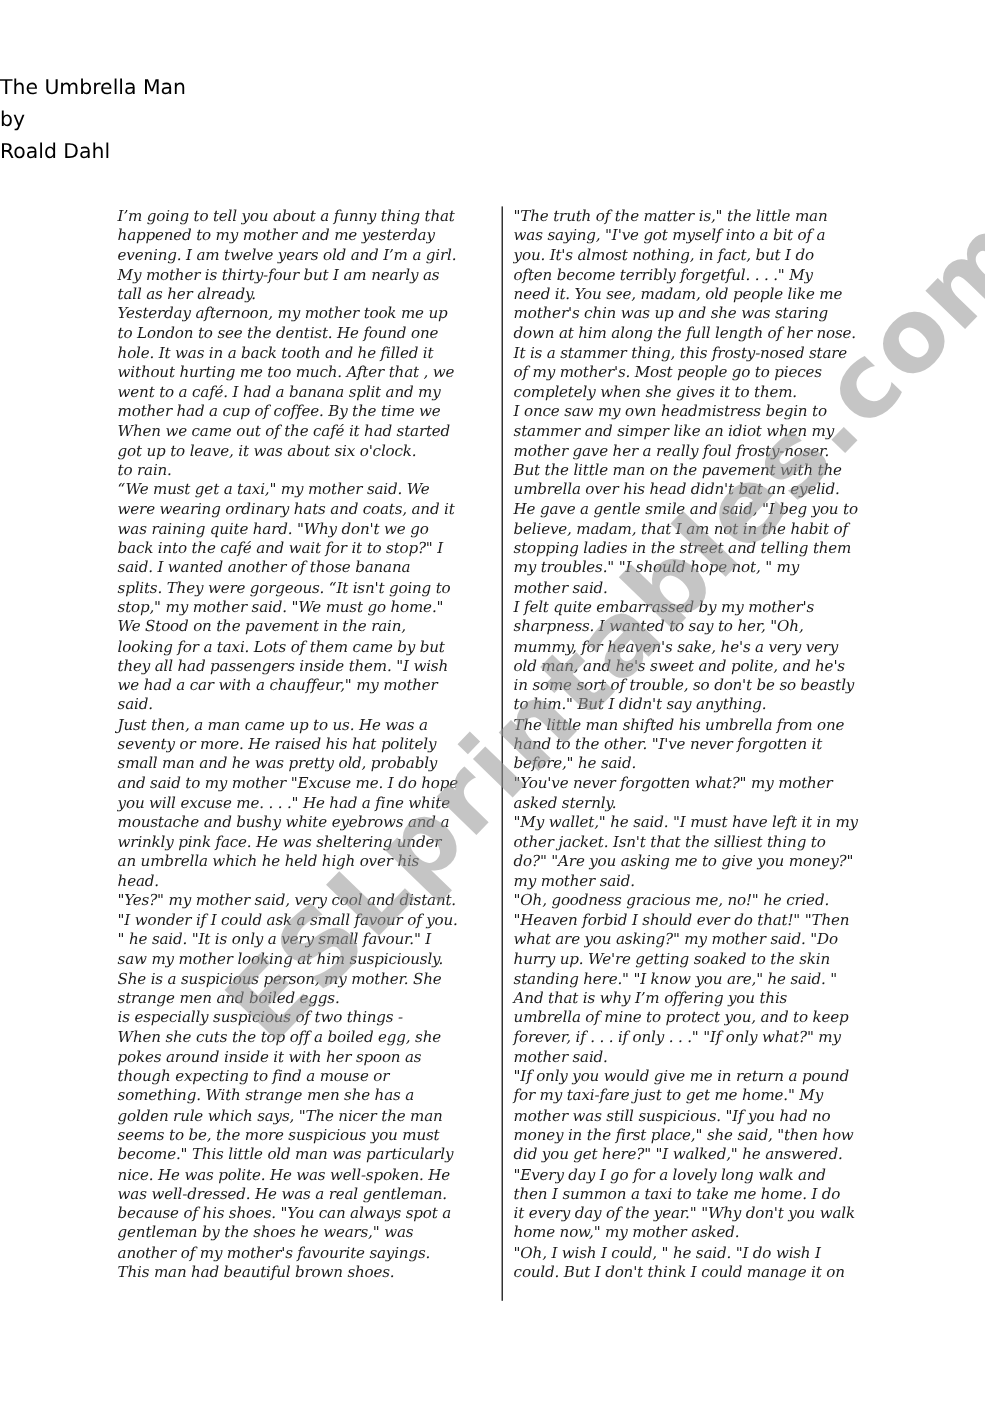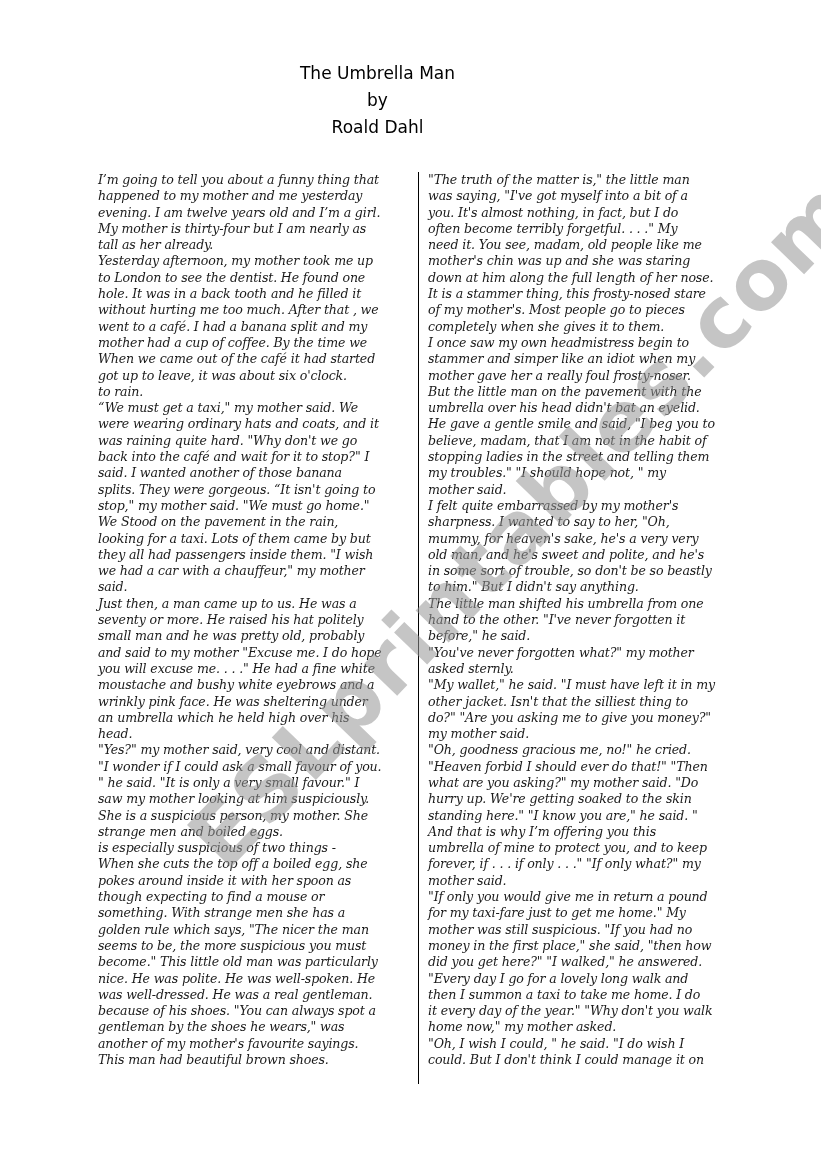--- a/index.html
+++ b/index.html
@@ -18,21 +18,20 @@
       position: absolute;
       left: 0; top: 0;
       width: 821px; height: 1169px;
       background: #ffffff;
     }
     .title-block {
       position: absolute;
       left: 0;
       top: 60px;
       width: 755px;
-      text-align: center;
       font-family: "DejaVu Sans", "Liberation Sans", sans-serif;
       font-size: 17px;
       line-height: 27px;
       color: #000;
     }
     .title-block div { margin: 0; }
     .columns {
       position: absolute;
       top: 172px;
       left: 98px;

